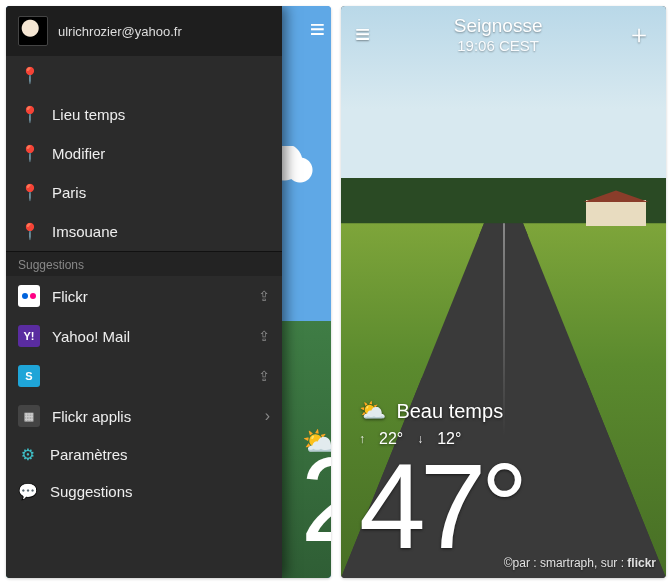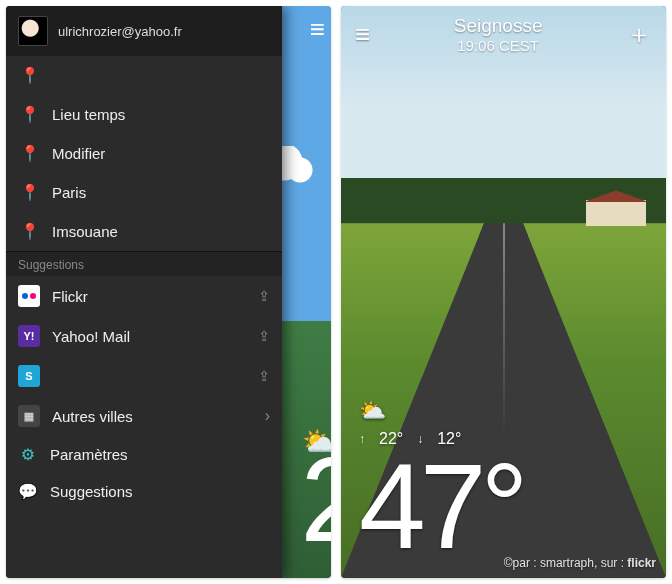--- a/index.html
+++ b/index.html
@@ -203,21 +203,21 @@
       <span class="app-icon app-ymail">Y!</span>
       <span>Yahoo! Mail</span>
       <span class="dl-icon">⇪</span>
     </div>
     <div class="app-item">
       <span class="app-icon app-ysports">S</span>
       <span class="dl-icon">⇪</span>
     </div>
     <div class="app-item">
       <span class="app-icon app-more">▦</span>
-      <span>Autres villes</span>
+      <span>Flickr applis</span>
       <span class="chev">›</span>
     </div>
 
 
     <div class="app-item">
       <span class="tool-icon tool-settings">⚙</span>
       <span>Paramètres</span>
     </div>
     <div class="app-item">
       <span class="tool-icon tool-sugg">💬</span>
@@ -238,20 +238,21 @@
     <div class="loc-center">
       <div class="loc-name">Seignosse</div>
       <div class="loc-time">19:06 CEST</div>
     </div>
     <div class="plus">＋</div>
   </div>
 
   <div class="wx">
     <div class="wx-cond">
       <span class="wx-cond-icon">⛅</span>
+      <span>Beau temps</span>
     </div>
     <div class="wx-hl">
       <span class="arrow">↑</span>
       <span>22°</span>
       <span class="arrow">↓</span>
       <span>12°</span>
     </div>
     <div class="wx-big">47°</div>
   </div>
 

